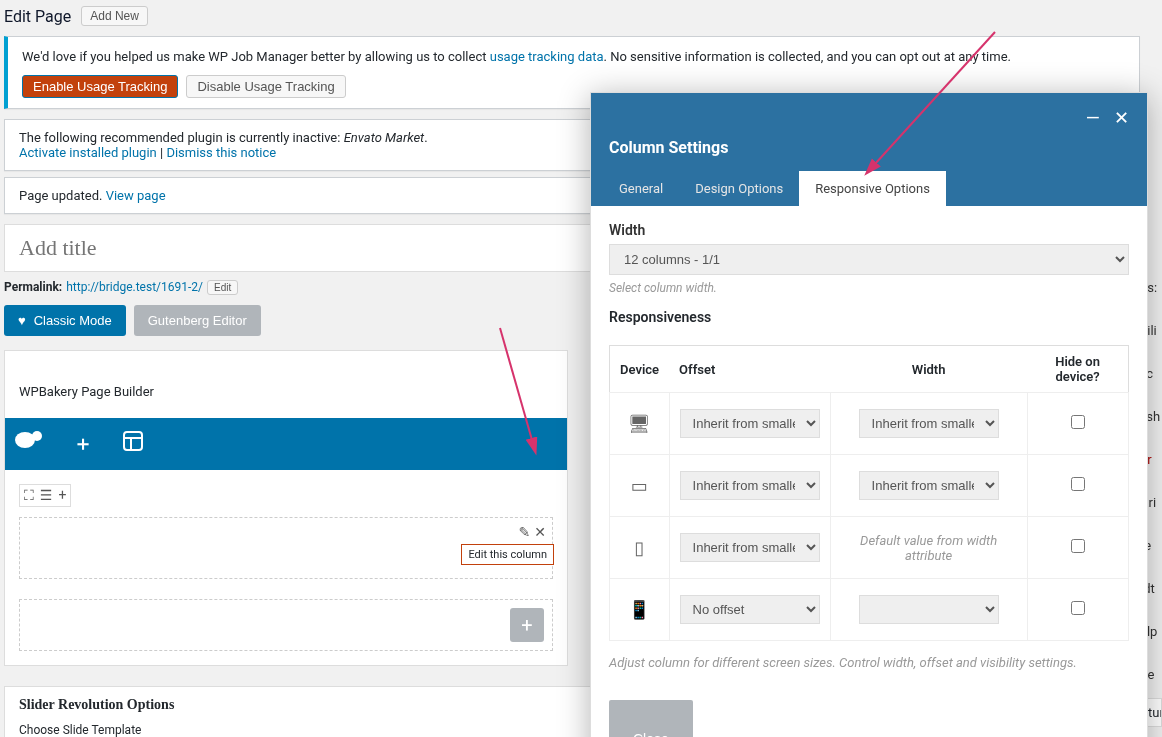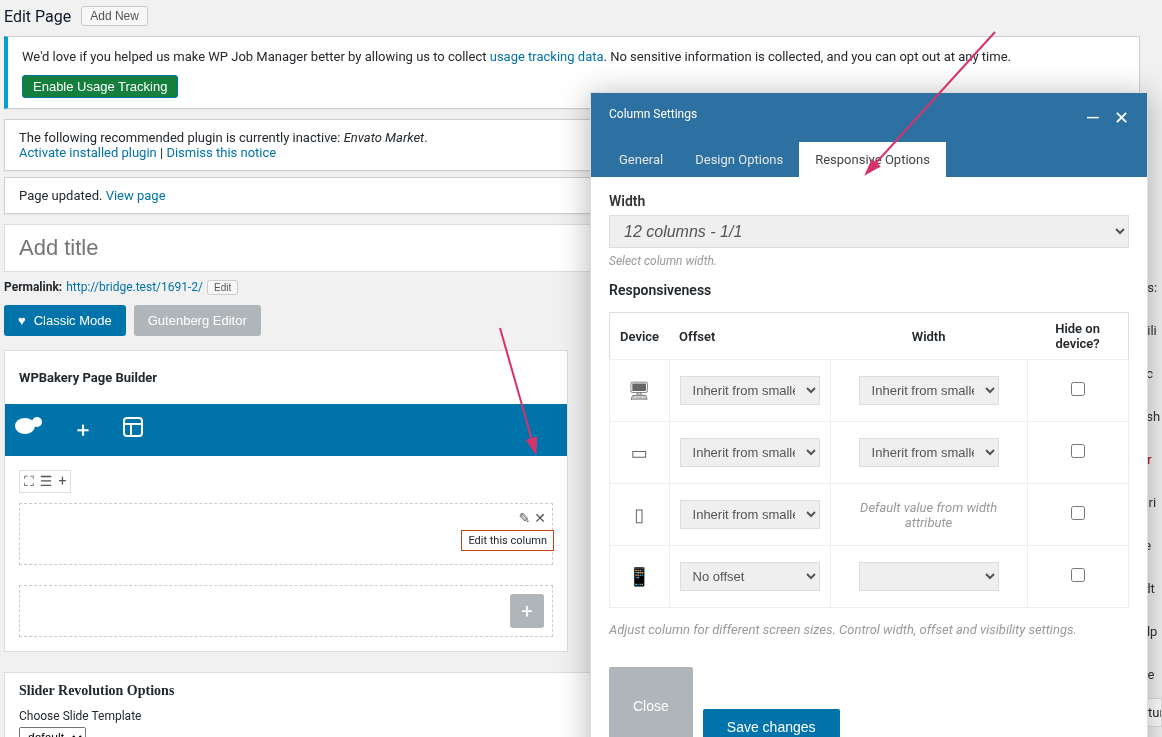--- a/index.html
+++ b/index.html
@@ -25,21 +25,21 @@
 .btn {
   border: 1px solid #ccc;
   background: #f7f7f7;
   color: #555;
   padding: 3px 10px;
   border-radius: 3px;
   font-size: 13px;
   cursor: pointer;
 }
 .btn-primary {
-  background: #15803d;
+  background: #c2410c;
   border-color: #0073aa;
   color: #fff;
 }
 .btn-small { font-size: 12px; padding: 2px 8px; }
 .btn-secondary {
   background: #f7f7f7;
   border: 1px solid #ccc;
   color: #555;
 }
 
@@ -65,20 +65,21 @@
   width: 1136px;
 }
 
 .title-wrap { background: #fff; border: 1px solid #ddd; padding: 10px 14px; margin: 10px 20px 0 4px; width: 1136px; }
 .title-input {
   font-size: 22px;
   border: none;
   outline: none;
   width: 100%;
   color: #3b82f6;
+  font-family: Liberation Serif, serif;
 }
 .permalink-row {
   margin: 8px 20px 10px 4px;
   font-size: 12px;
   display: flex;
   align-items: center;
   gap: 4px;
 }
 
 .mode-btns { display: flex; gap: 8px; margin: 10px 20px 14px 4px; }
@@ -95,21 +96,21 @@
 .mode-classic { background: #0073aa; color: #fff; }
 .mode-gutenberg { background: #b0b5ba; color: #fff; }
 .heart-icon { color: #fff; }
 
 .wpb-panel {
   background: #fff;
   border: 1px solid #ddd;
   margin: 0 20px 20px 4px;
   width: 564px;
 }
-.wpb-title { padding: 19px 14px; font-size: 13px; font-weight: 700; }
+.wpb-title { padding: 19px 14px; font-size: 13px; font-weight: 400; margin-top: 14px; }
 .wpb-toolbar {
   background: #0073aa;
   display: flex;
   align-items: center;
   padding: 0 10px;
   height: 52px;
   gap: 30px;
 }
 .wpb-icon { color: #fff; font-size: 20px; }
 .wpb-icon svg { fill: #fff; }
@@ -219,21 +220,21 @@
 .modal-header {
   background: #2a6496;
   background: linear-gradient(#3b82b5, #2a6496);
   background: #2c71a1;
   color: #fff;
   padding: 14px 18px;
   display: flex;
   justify-content: space-between;
   align-items: flex-start;
 }
-.modal-header h2 { font-size: 12px; font-weight: 400; }
+.modal-header h2 { font-size: 16px; font-weight: 700; margin-top: 31px; }
 .modal-ctrls { display: flex; gap: 14px; font-size: 18px; }
 .modal-ctrls span { cursor: pointer; }
 
 .modal-tabs {
   background: #2c71a1;
   padding: 0 12px;
   display: flex;
 }
 .modal-tab {
   padding: 10px 16px;
@@ -246,27 +247,26 @@
   color: #444;
 }
 
 .modal-body { padding: 16px 18px; }
 .field-group { margin-bottom: 14px; }
 .field-label { font-size: 14px; color: #333; font-weight: 600; margin-bottom: 6px; }
 .field-select {
   width: 100%;
   border: 1px solid #ddd;
   padding: 6px 10px;
-  font-size: 16px;
+  font-size: 13px;
   color: #555;
-  font-style: italic;
 }
 .field-hint { font-style: italic; font-size: 12px; color: #999; margin-top: 6px; }
 
-.resp-label { font-weight: 600; margin-bottom: 14px; font-size: 14px; }
+.resp-label { font-weight: 600; margin-bottom: 20px; font-size: 14px; }
 .resp-table {
   width: 100%;
   border-collapse: collapse;
   border: 1px solid #ddd;
 }
 .resp-table th {
   font-weight: 600;
   font-size: 13px;
   text-align: left;
   padding: 8px 10px;
@@ -321,20 +321,21 @@
   <button class="btn btn-small">Add New</button>
 </div>
 
 <div class="notice">
   <p>
     <span>We'd love if you helped us make WP Job Manager better by allowing us to collect </span>
     <a href="#">usage tracking data</a><span>. No sensitive information is collected, and you can opt out at any time.</span>
   </p>
   <div class="btn-row">
     <button class="btn btn-primary">Enable Usage Tracking</button>
+    <button class="btn btn-secondary">Disable Usage Tracking</button>
   </div>
 </div>
 
 <div class="box">
   <p>
     <span>The following recommended plugin is currently inactive: </span><em>Envato Market</em>.
   </p>
   <p>
     <a href="#">Activate installed plugin</a>
     <span> | </span>

